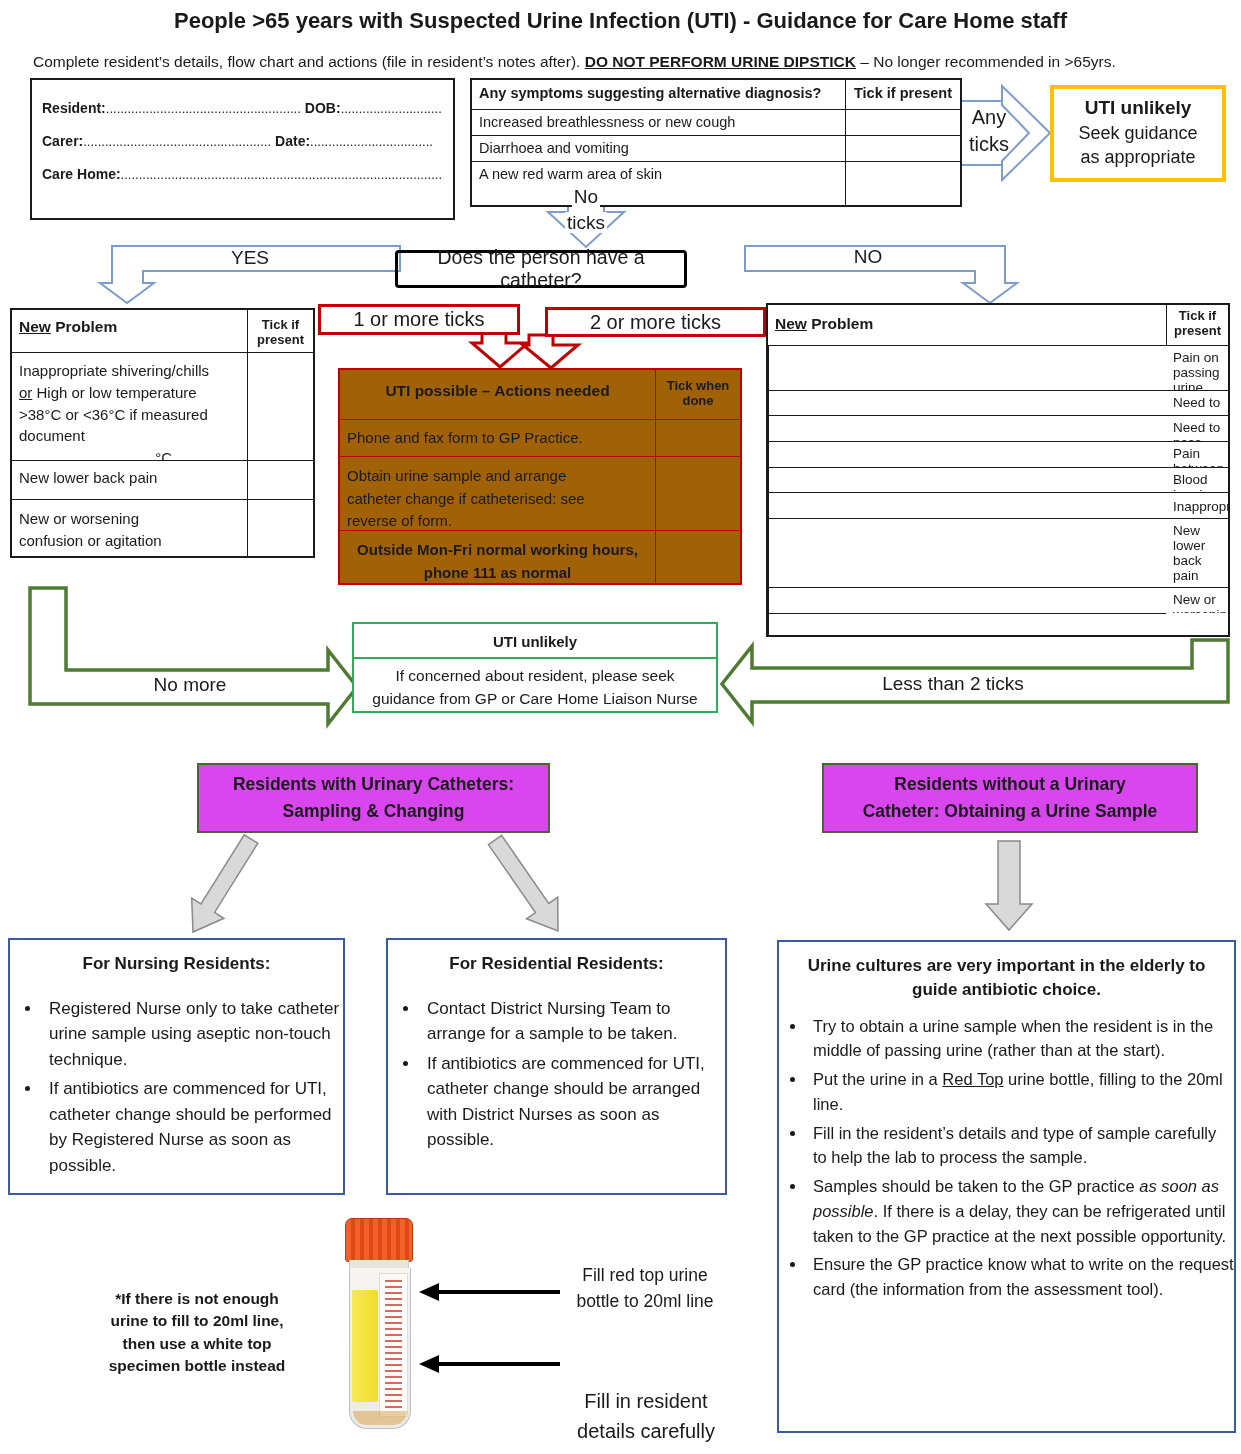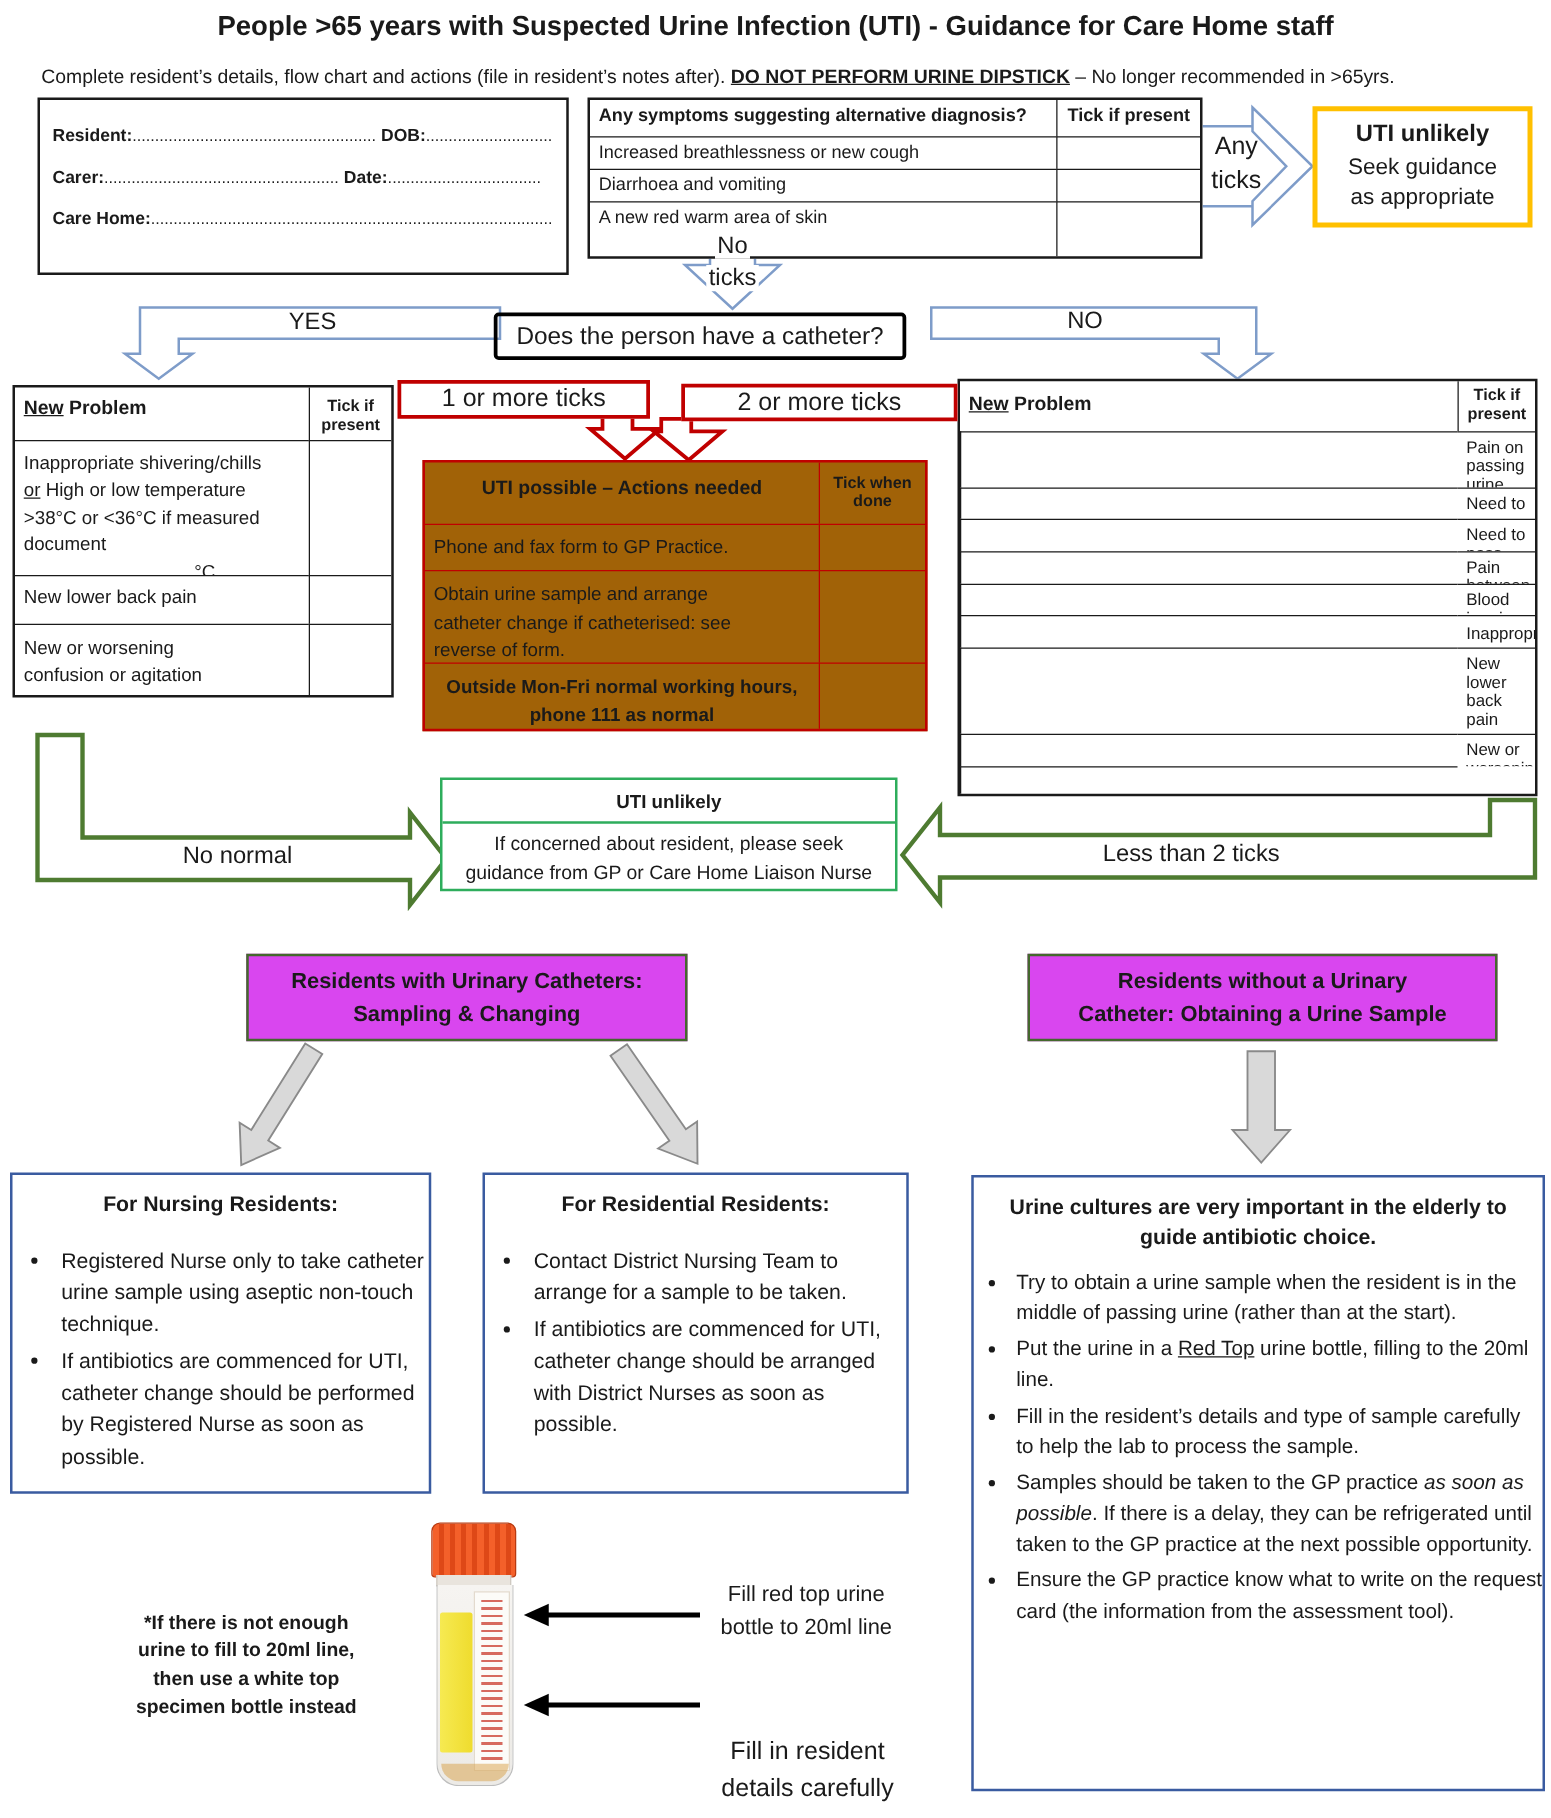--- a/index.html
+++ b/index.html
@@ -115,21 +115,21 @@
     <div class="b" style="font-size:19px;">UTI unlikely</div>
     <div class="pre" style="font-size:18px;line-height:1.35;margin-top:2px;">Seek guidance
 as appropriate</div>
   </div>
 
   <div class="abs ctr" style="left:548px;top:184px;width:76px;font-size:19px;line-height:1.35;">
     <span style="background:#fff;padding:0 2px;">No</span><br>
     <span style="background:#fff;padding:0 2px;">ticks</span>
   </div>
 
-  <div class="abs ctr" style="left:395px;top:250px;width:330px;height:38px;border:3px solid #000;border-radius:4px;display:flex;align-items:center;justify-content:center;font-size:19.5px;">
+  <div class="abs ctr" style="left:395px;top:250px;width:292px;height:38px;border:3px solid #000;border-radius:4px;display:flex;align-items:center;justify-content:flex-end;font-size:19.5px;">
     <span>Does the person have a catheter?</span>
   </div>
   <div class="abs arrowlabel" style="left:205px;top:247px;width:90px;">YES</div>
   <div class="abs arrowlabel" style="left:838px;top:246px;width:60px;">NO</div>
 
   <div class="abs tbl" style="left:10px;top:308px;width:305px;height:250px;grid-template-columns:235px 1fr;grid-template-rows:42px 108px 39px auto;font-size:15px;">
     <div class="cell" style="padding-top:8px;font-size:15.5px;">
       <span class="b u">New</span><span class="b"> Problem</span>
     </div>
     <div class="cell b lb ctr" style="font-size:13px;padding-top:7px;">Tick if present</div>
@@ -196,21 +196,21 @@
     <div class="cell tb" style="padding-top:4px;">New or worsening confusion or agitation</div>
     <div class="cell tb lb"></div>
   </div>
 
   <div class="abs" style="left:352px;top:622px;width:366px;height:91px;border:2px solid #2EAD5C;background:#fff;">
     <div class="b ctr" style="height:35px;box-sizing:border-box;padding-top:9px;font-size:15px;border-bottom:2px solid #2EAD5C;">UTI unlikely</div>
     <div class="pre ctr" style="font-size:15.5px;line-height:1.5;padding-top:5px;">If concerned about resident, please seek
 guidance from GP or Care Home Liaison Nurse</div>
   </div>
 
-  <div class="abs arrowlabel" style="left:110px;top:674px;width:160px;">No normal</div>
+  <div class="abs arrowlabel" style="left:110px;top:674px;width:160px;">No more</div>
   <div class="abs arrowlabel" style="left:838px;top:673px;width:230px;">Less than 2 ticks</div>
 
   <div class="abs greenhdr pre" style="left:197px;top:763px;width:353px;height:70px;">Residents with Urinary Catheters:
 Sampling &amp; Changing</div>
   <div class="abs greenhdr pre" style="left:822px;top:763px;width:376px;height:70px;">Residents without a Urinary
 Catheter: Obtaining a Urine Sample</div>
 
   <div class="abs bluebox" style="left:8px;top:938px;width:337px;height:257px;">
     <div class="ttl">For Nursing Residents:</div>
     <ul>

